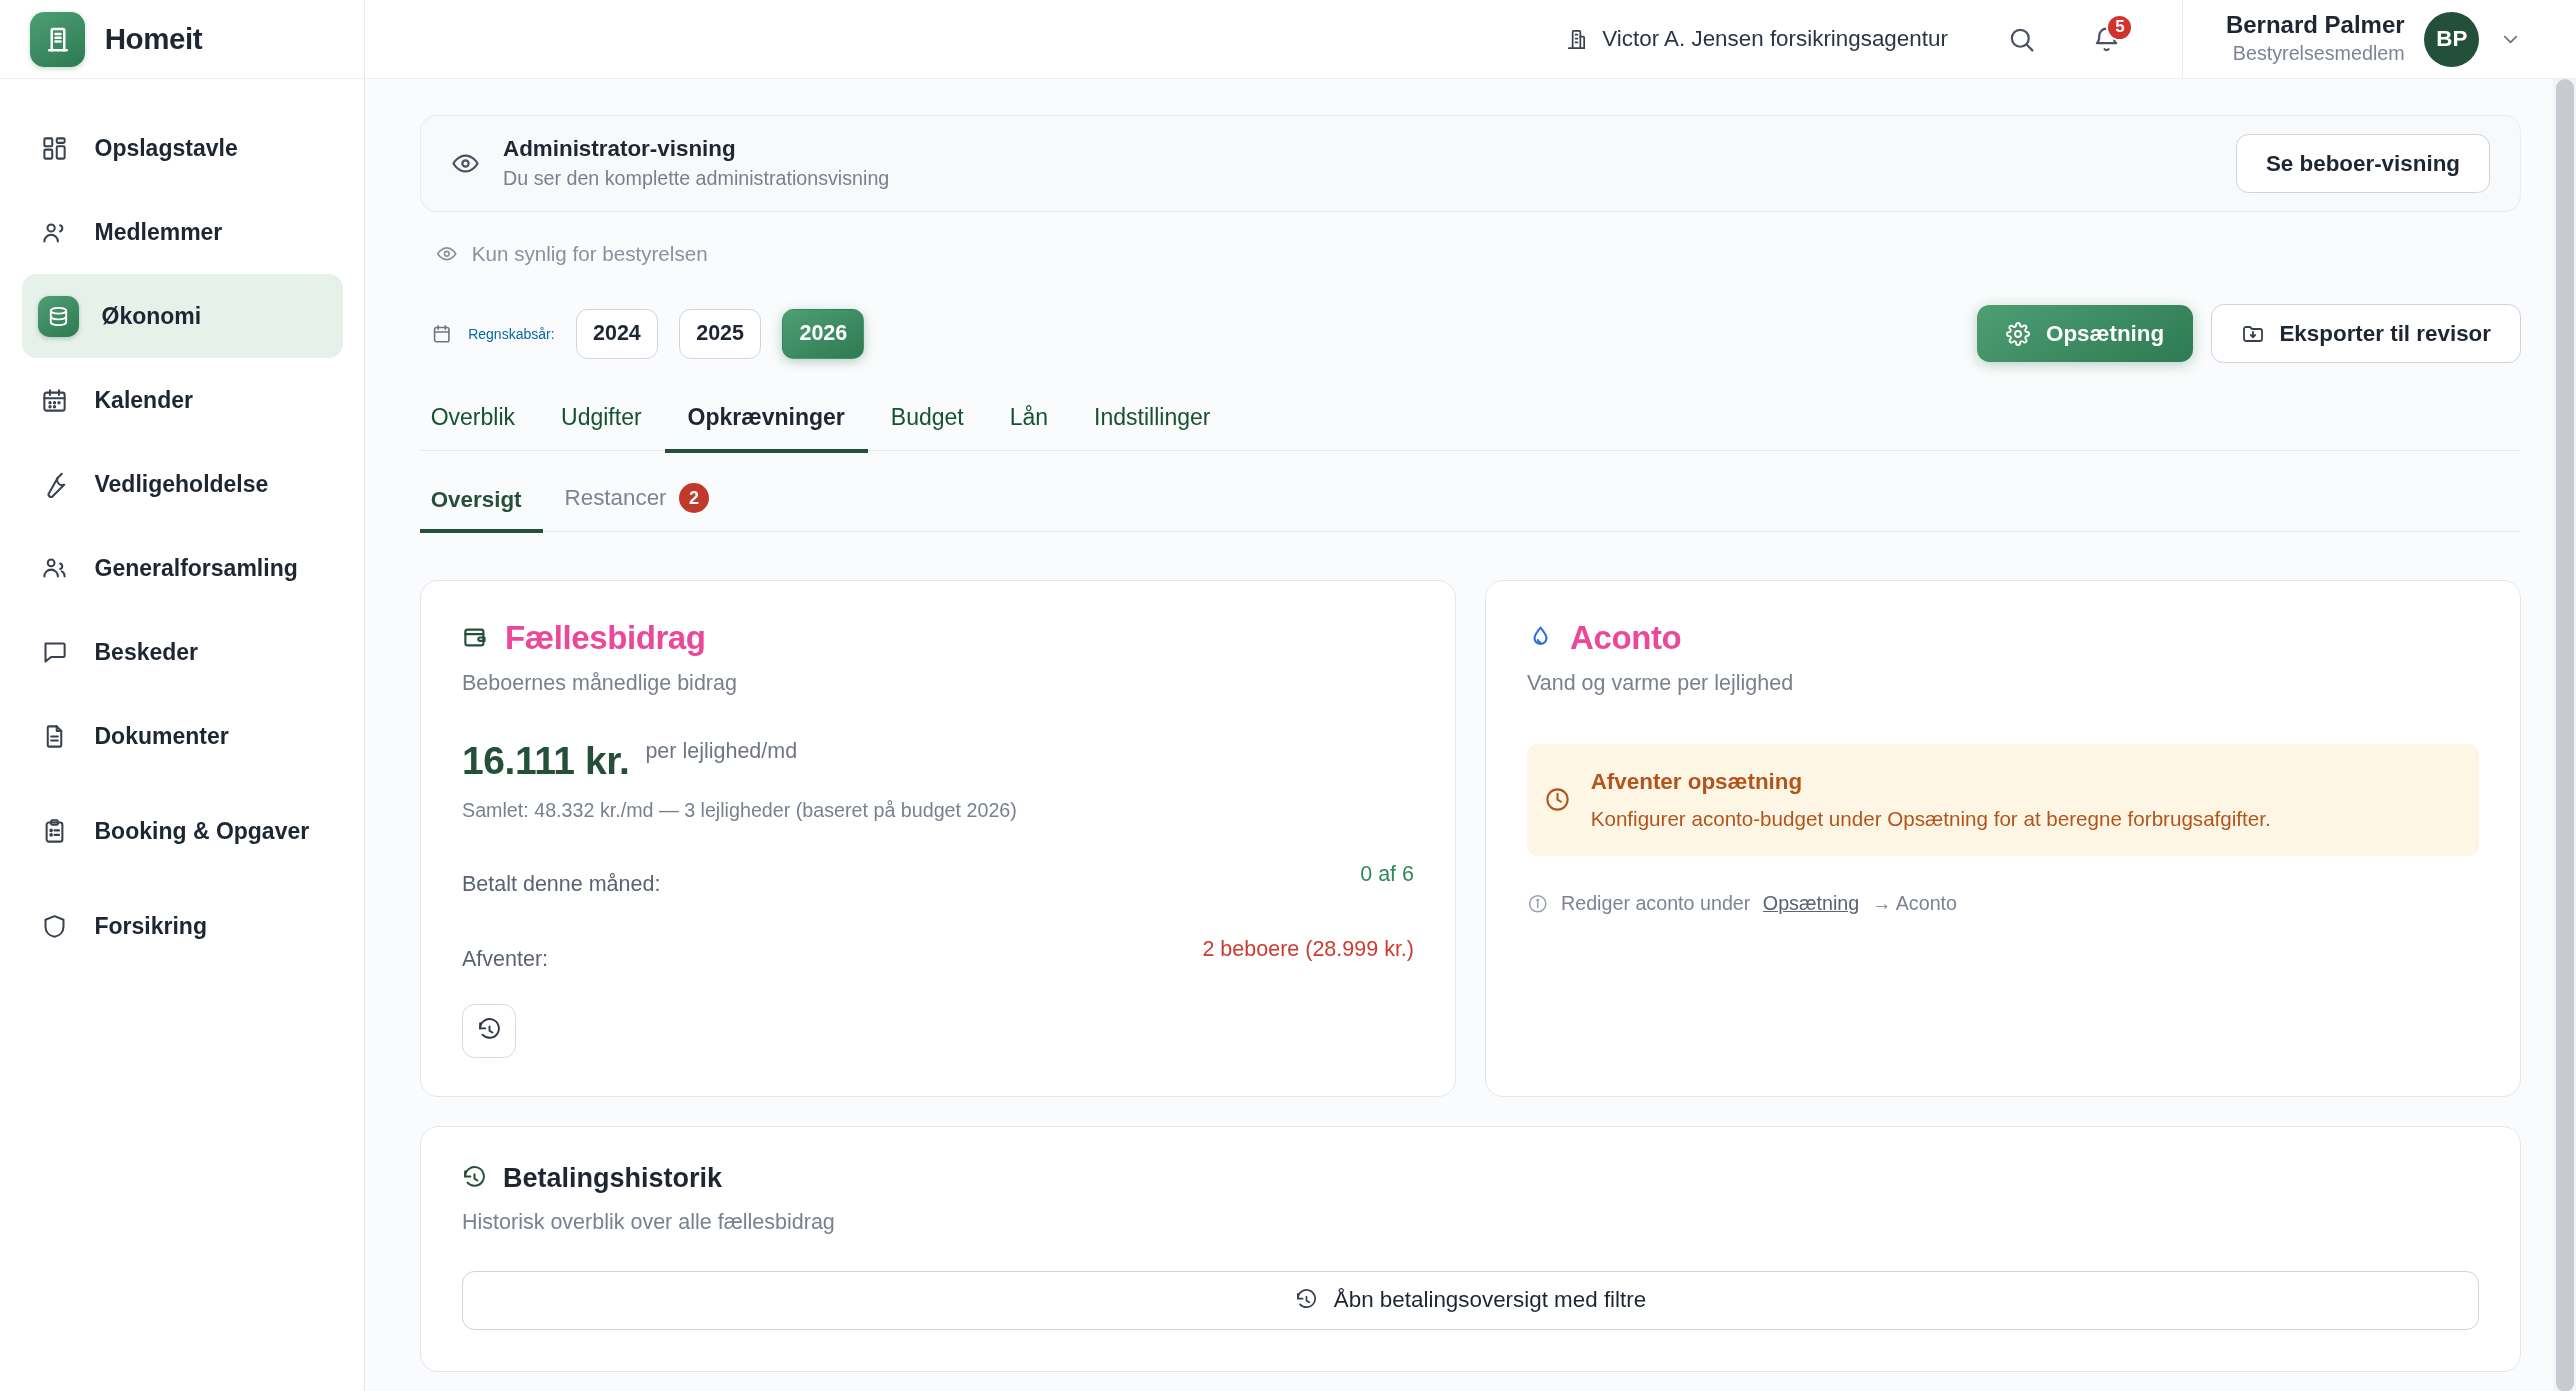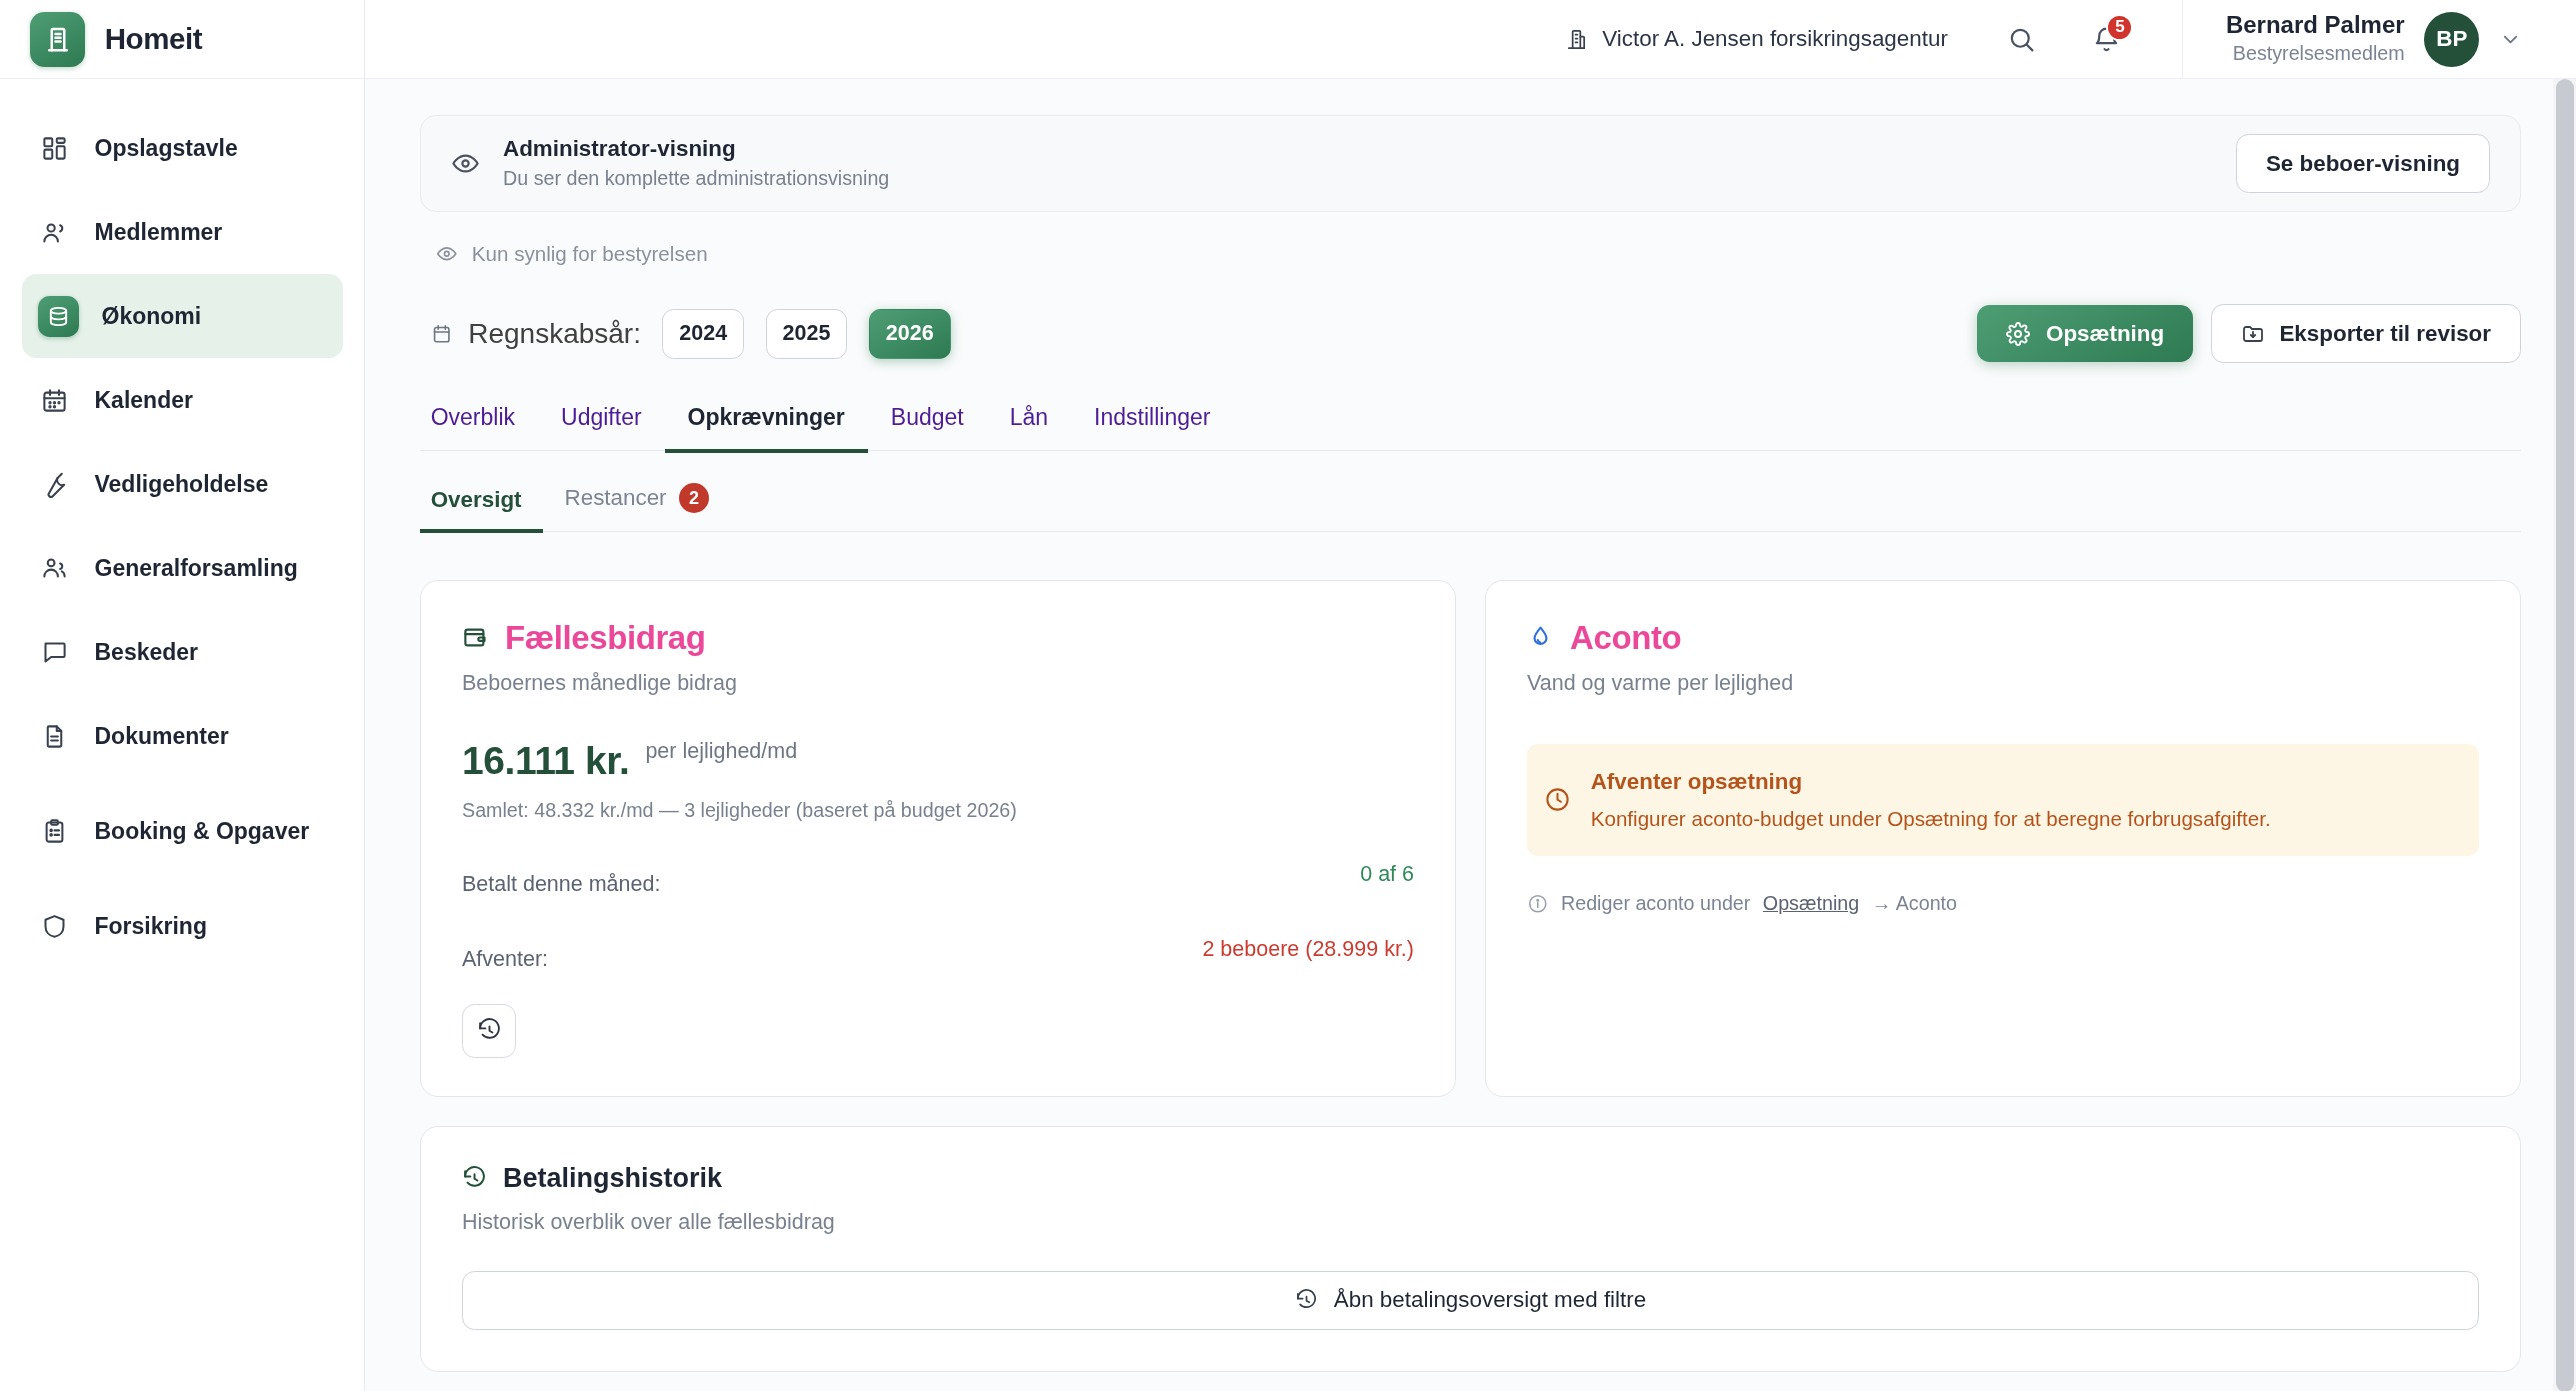--- a/index.html
+++ b/index.html
@@ -92,21 +92,21 @@
   .btn-outline {
     border: 1.8px solid #cfd4db; background: #fff; border-radius: 12.5px;
     height: 59px; padding: 0 29px; font-size: 22.4px; font-weight: 700; color: #1f2633;
     display: inline-flex; align-items: center; gap: 14.3px; cursor: pointer;
     font-family: "Liberation Sans", sans-serif;
   }
   .visibility-note { display: flex; align-items: center; gap: 14.3px; color: #8a919d; font-size: 20.6px; margin: 30px 0 0 16px; }
 
   .year-row { display: flex; align-items: center; justify-content: space-between; margin-top: 38px; padding-left: 10.7px; }
   .year-left { display: flex; align-items: center; gap: 16px; }
-  .year-label { color: #404040; font-size: 28px; margin-right: 5.4px; }
+  .year-label { color: #0369a1; font-size: 14px; margin-right: 5.4px; }
   .year-chip {
     height: 50px; min-width: 77px; padding: 0 16px; border-radius: 11.6px;
     border: 1.8px solid #cfd4db; background: #fff; color: #1f2633;
     font-size: 21.5px; font-weight: 700; display: flex; align-items: center; justify-content: center;
     cursor: pointer; margin-right: 5.4px; font-family: "Liberation Sans", sans-serif;
   }
   .year-chip.active {
     background: linear-gradient(150deg,#4e9e74 0%, #2e7a52 100%);
     color: #fff; border-color: transparent;
     box-shadow: 0 2.7px 10.7px rgba(46,122,82,.35);
@@ -117,21 +117,21 @@
     background: linear-gradient(150deg,#4e9e74 0%, #2e7a52 100%);
     color: #fff; font-size: 22.4px; font-weight: 700;
     display: inline-flex; align-items: center; gap: 16px; cursor: pointer;
     box-shadow: 0 2.7px 12.5px rgba(46,122,82,.32);
     font-family: "Liberation Sans", sans-serif;
   }
 
   
   .tabs { display: flex; align-items: flex-end; gap: 0; margin-top: 41px; border-bottom: 1.8px solid #e6e9ed; }
   .tab {
-    font-size: 23px; color: #4c1d95; padding: 0 23px 18px 23px; cursor: pointer;
+    font-size: 23px; color: #14532d; padding: 0 23px 18px 23px; cursor: pointer;
     border-bottom: 4.5px solid transparent; margin-bottom: -2.7px; white-space: nowrap;
   }
   .tab:first-child { padding-left: 10.7px; }
   .tab.active { color: #1f2633; font-weight: 700; border-bottom-color: #24503a; }
 
   .subtabs { display: flex; align-items: flex-end; margin-top: 32px; border-bottom: 1.8px solid #e6e9ed; }
   .subtab {
     font-size: 22.4px; color: #7c8494; padding: 0 21.5px 16px 21.5px; cursor: pointer;
     border-bottom: 4.5px solid transparent; margin-bottom: -2.7px;
     display: flex; align-items: center; gap: 12.5px;

